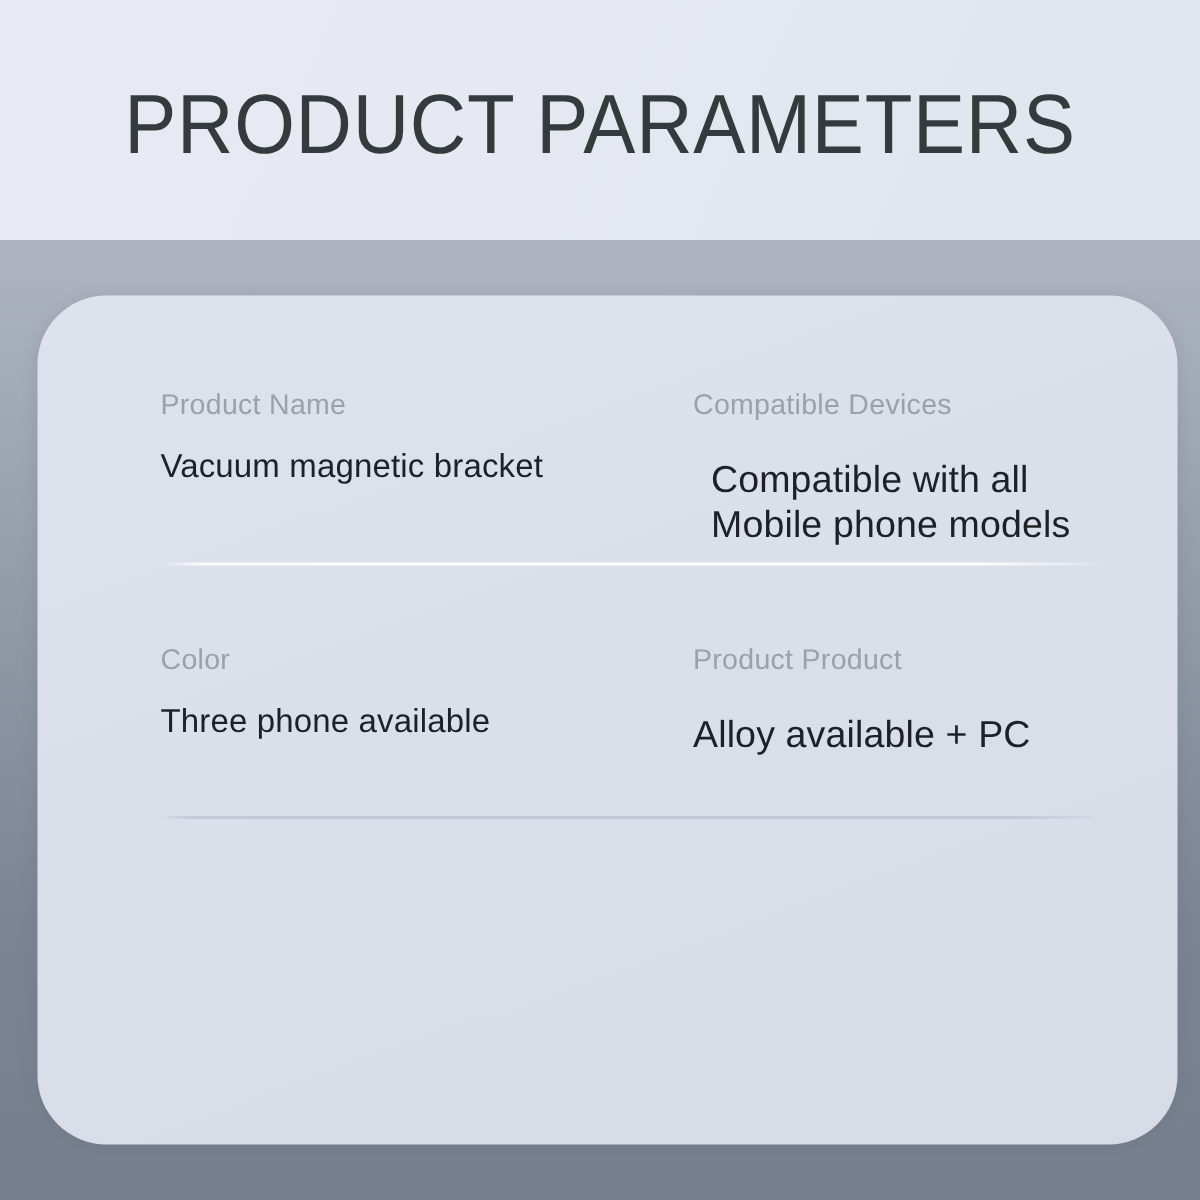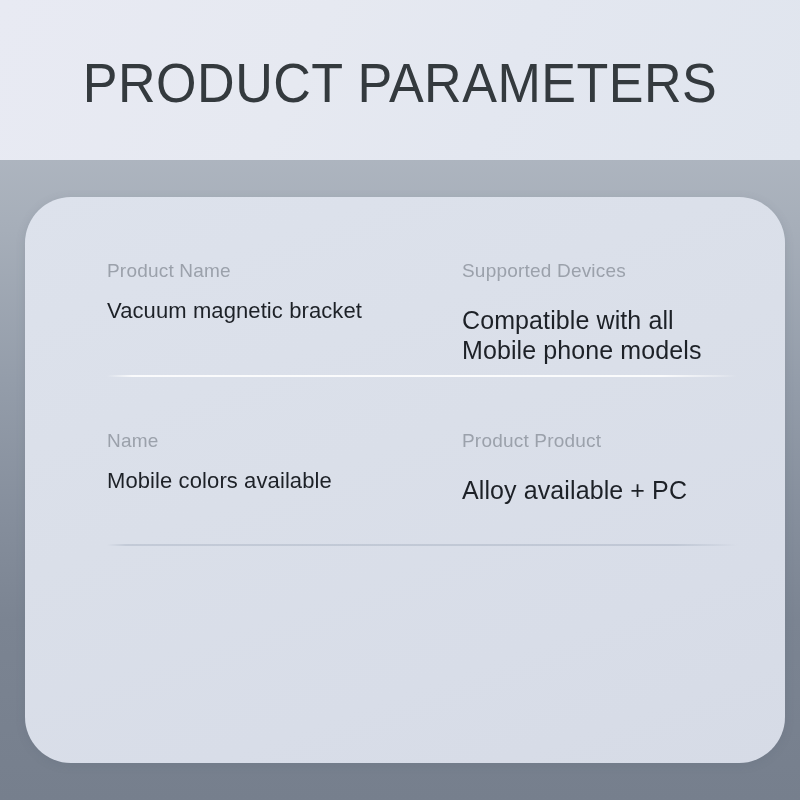--- a/index.html
+++ b/index.html
@@ -110,20 +110,21 @@
 
   
   .col-right .field-value {
     font-size:25px;
     line-height:30px;
     margin-top:18px;
   }
   .col-right .field-value .vline {
     display:block;
     white-space:nowrap;
+    margin-left:12px;
   }
 
   
   .divider {
     position:absolute;
     left:0;
     width:630px;
     height:2px;
   }
   .divider-1 {
@@ -156,34 +157,34 @@
 
   <div class="card">
     <div class="card-inner">
 
       <div class="row row-1">
         <div class="col col-left">
           <div class="field-label">Product Name</div>
           <div class="field-value">Vacuum magnetic bracket</div>
         </div>
         <div class="col col-right">
-          <div class="field-label">Supported Devices</div>
+          <div class="field-label">Compatible Devices</div>
           <div class="field-value">
             <span class="vline">Compatible with all</span>
             <span class="vline">Mobile phone models</span>
           </div>
         </div>
       </div>
 
       <div class="divider divider-1"></div>
 
       <div class="row row-2">
         <div class="col col-left">
-          <div class="field-label">Name</div>
-          <div class="field-value">Mobile colors available</div>
+          <div class="field-label">Color</div>
+          <div class="field-value">Three phone available</div>
         </div>
         <div class="col col-right">
           <div class="field-label">Product Product</div>
           <div class="field-value">Alloy available + PC</div>
         </div>
       </div>
 
       <div class="divider divider-2"></div>
 
 

